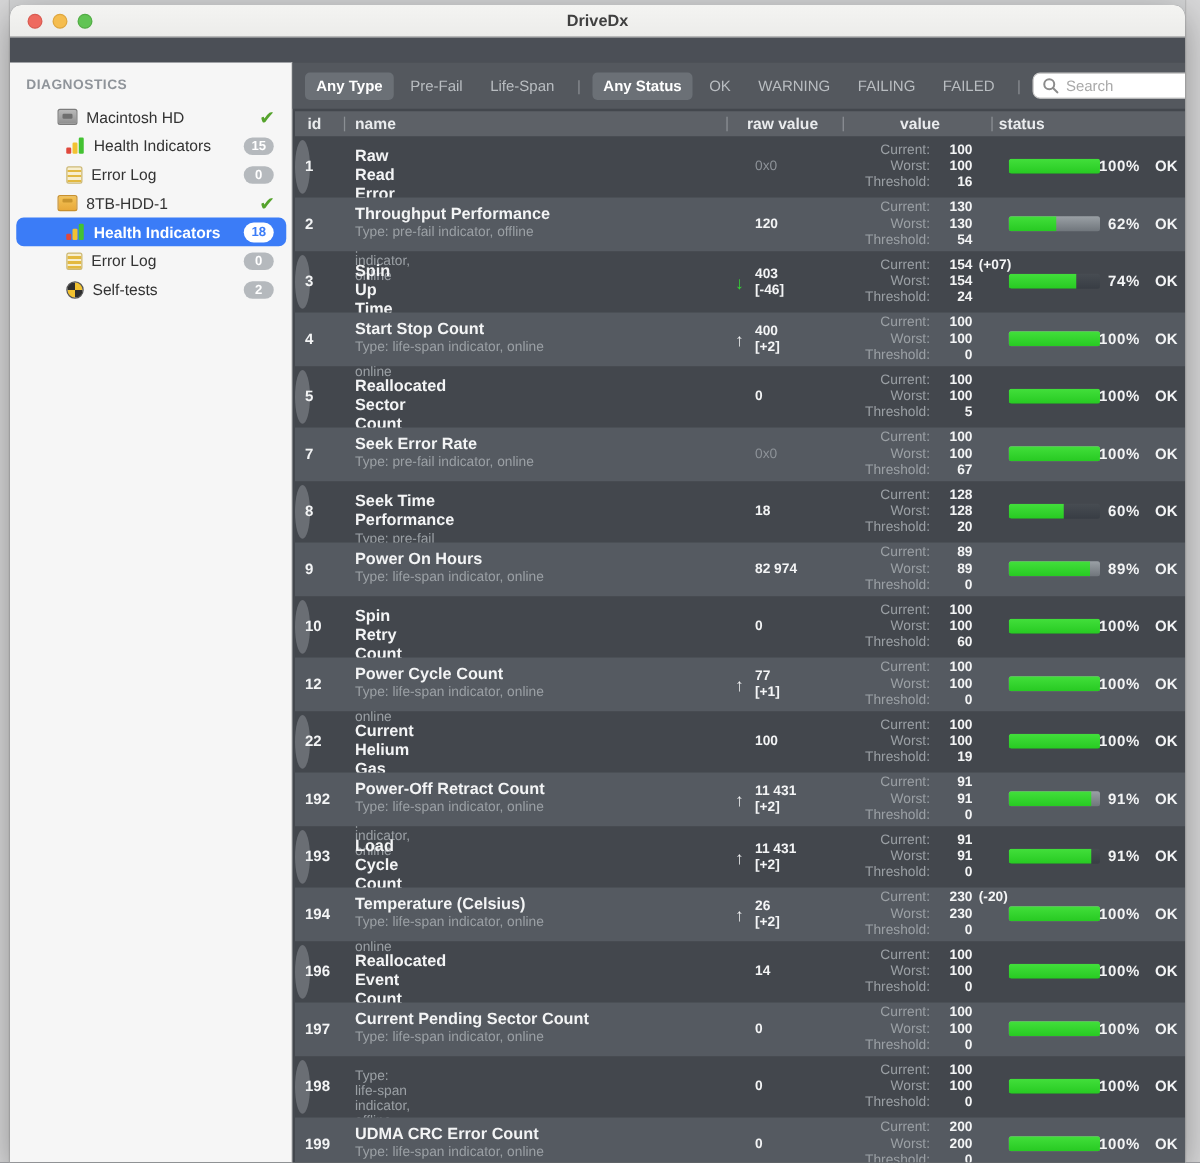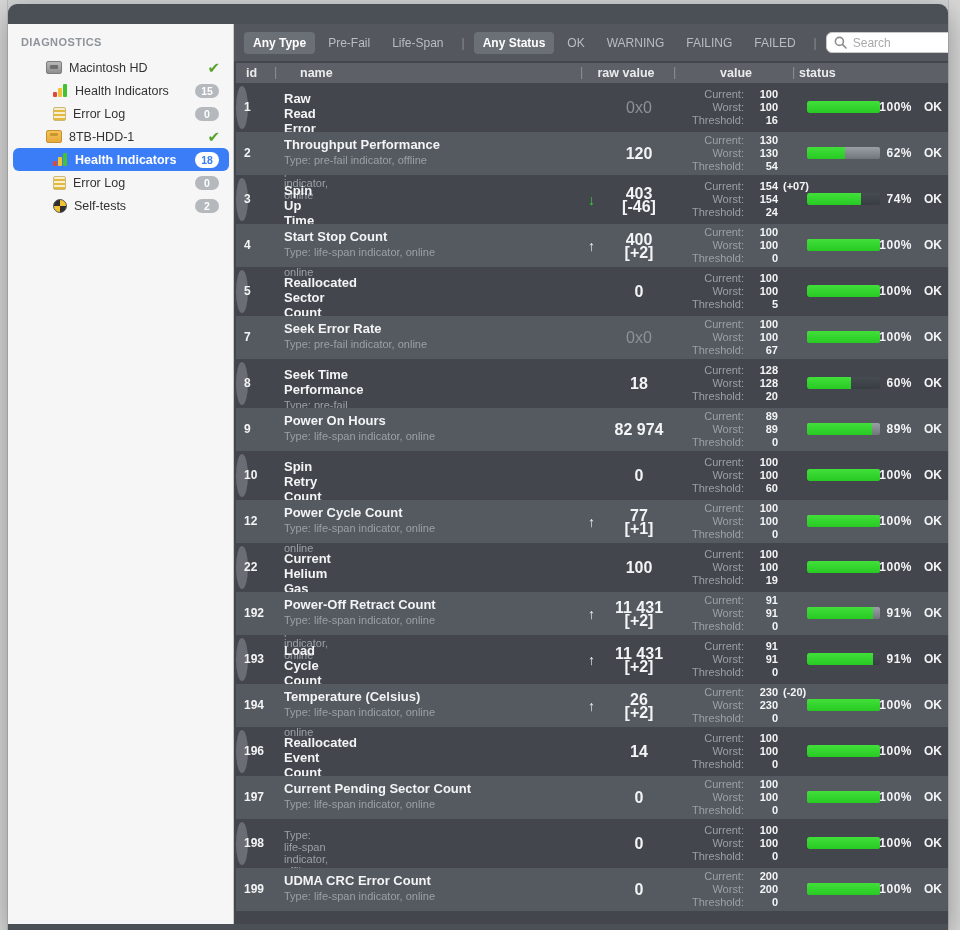--- a/index.html
+++ b/index.html
@@ -77,42 +77,42 @@
     background:#fff; font-size:12px; padding:0 8px 0 26px; color:#333; outline:none;
     font-family:"Liberation Sans","DejaVu Sans",sans-serif; }
   .searchwrap input::placeholder { color:#a9a9a9; }
   .mag { position:absolute; left:8px; top:4px; }
 
   
   .thead { height:20px; margin:2px 2px 3px 2px; background:#5d6167; display:flex; align-items:center;
     font-size:12.5px; font-weight:bold; color:#e9ebed; position:relative; }
   .thead .hsep { color:#8b8f94; font-weight:normal; position:absolute; top:2px; }
   .h-id { position:absolute; left:10px; }
-  .h-name { position:absolute; left:64px; }
+  .h-name { position:absolute; left:48px; }
   .h-raw { position:absolute; left:355px; width:70px; text-align:center; }
   .h-val { position:absolute; left:455px; width:90px; text-align:center; }
   .h-status { position:absolute; left:563px; }
 
   
   .rows { padding:0 2px; }
   .trow { position:relative; height:43px; margin-bottom:3px; }
   .trow.light { background:#6a6e74; }
   .trow.dark  { background:#555a61; }
   .rid { position:absolute; left:8px; top:0; width:34px; height:43px; line-height:43px;
     font-size:12px; font-weight:bold; color:#f3f4f5; }
   .rname { position:absolute; left:48px; top:5px; }
   .rname .nm { font-size:13px; font-weight:bold; color:#f3f4f5; }
   .rname .tp { font-size:11px; color:#9ba0a5; margin-top:2px; }
   .arrow { position:absolute; left:352px; top:0; height:43px; display:flex; align-items:center;
     font-size:14px; font-weight:bold; }
   .arrow.up { color:#f2f3f4; }
   .arrow.down { color:#35d435; }
   .raw { position:absolute; left:368px; top:0; width:70px; height:43px; display:flex;
-    flex-direction:column; justify-content:center; text-align:center;
-    font-size:16px; font-weight:bold; color:#f3f4f5; line-height:13px; }
+    flex-direction:column; justify-content:center; text-align:left;
+    font-size:11px; font-weight:bold; color:#f3f4f5; line-height:13px; }
   .raw.dim .raw-main { color:#8d9298; font-weight:normal; }
   .vals { position:absolute; left:440px; top:2px; width:150px; font-size:11px; line-height:13px; }
   .vrow { display:flex; }
   .vlabel { width:68px; text-align:right; color:#9ba0a5; }
   .vnum { width:34px; text-align:right; color:#f3f4f5; font-weight:bold; }
   .vnote { margin-left:5px; color:#f3f4f5; font-weight:bold; }
   .barwrap { position:absolute; left:571px; top:15px; width:73px; height:12px; border-radius:2px; overflow:hidden; }
   .trow.light .barwrap { background:linear-gradient(#474c52,#383d44); }
   .trow.dark  .barwrap { background:linear-gradient(#9aa0a5,#70767c); }
   .barfill { height:100%; border-radius:2px 0 0 2px;
@@ -122,20 +122,28 @@
   .stat { position:absolute; left:688px; top:14px; font-size:12px; font-weight:bold; color:#f3f4f5; }
 </style>
 </head>
 <body>
 
 <div class="desk-strip left"></div>
 <div class="desk-strip right"></div>
 
 <div class="window">
 
+  <div class="titlebar">
+    <div class="lights">
+      <span class="light red"></span>
+      <span class="light yellow"></span>
+      <span class="light green"></span>
+    </div>
+    <div class="title">DriveDx</div>
+  </div>
 
   <div class="body-row">
 
     <div class="sidebar">
       <div class="side-section">DIAGNOSTICS</div>
 
       <div class="side-item lvl1">
         <span class="ic ic-drive gray"></span>
         <span class="lbl">Macintosh HD</span>
         <span class="check">✔</span>

